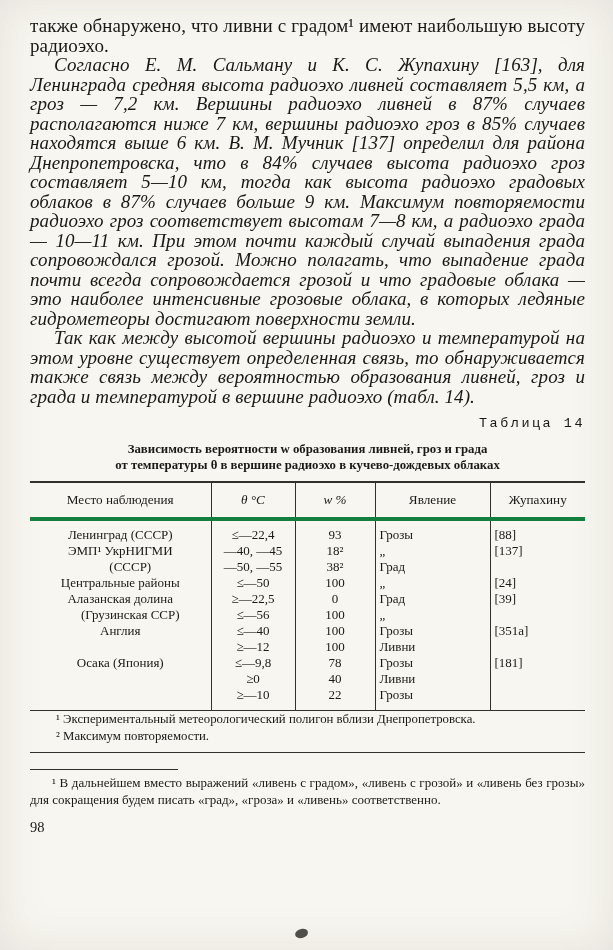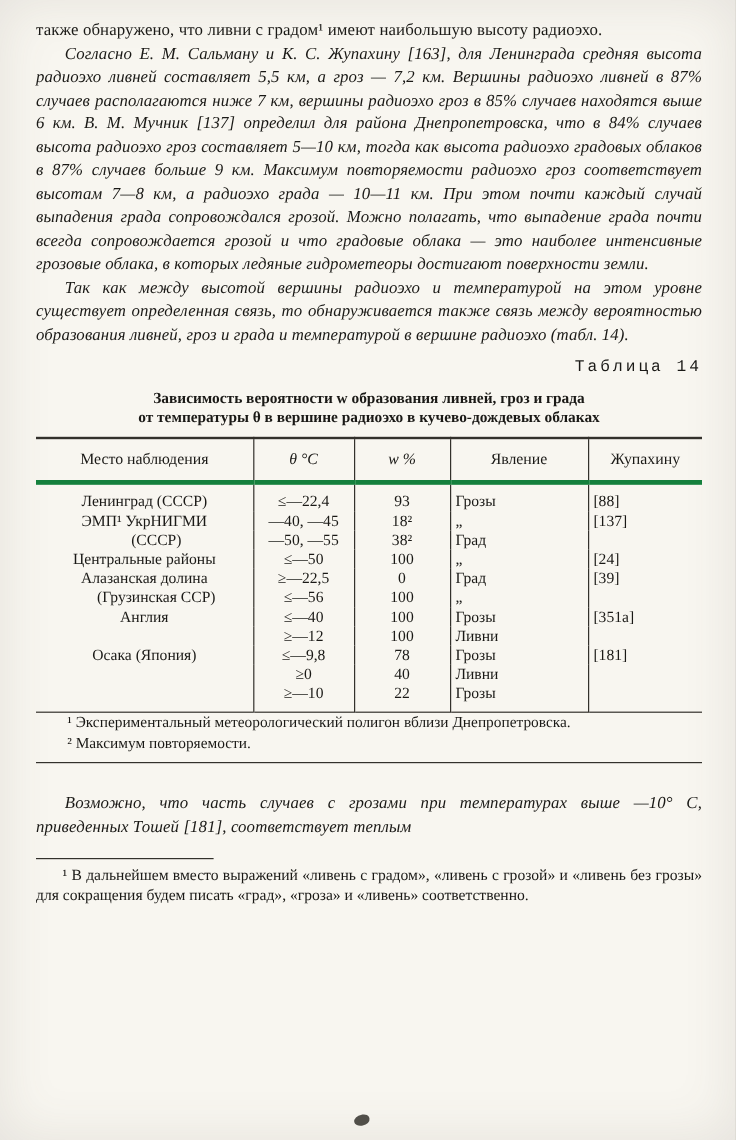--- a/index.html
+++ b/index.html
@@ -10,21 +10,21 @@
     background:#f8f6f0;
     box-shadow: inset 0 0 45px rgba(90,85,70,.12);
     font-family:"Liberation Serif", serif;
     color:#1a1916;
     overflow:hidden;
   }
   .content { padding:16px 28px 0 30px; }
 
   p.body {
     margin:0;
-    font-size:14px;
+    font-size:19px;
     line-height:19.5px;
     text-align:justify;
     letter-spacing:.1px;
   }
   p.body.indent { text-indent:24px;font-style:italic; }
 
   .table-label {
     margin-top:10px;
     text-align:right;
     font-size:13.5px;
@@ -226,21 +226,21 @@
         </tr>
       </tbody>
     </table>
 
     <div class="table-footnotes">
       <div>¹ Экспериментальный метеорологический полигон вблизи Днепропетровска.</div>
       <div>² Максимум повторяемости.</div>
     </div>
     <div class="rule-full"></div>
 
-    <p class="body indent after-table">Возможно, что часть случаев с грозами при температурах выше —10° С, приведенных Тошей [181], соответствует теплым</p>
 
     <div class="footnote-rule"></div>
     <div class="bottom-footnote">¹ В дальнейшем вместо выражений «ливень с градом», «ливень с грозой» и «ливень без грозы» для сокращения будем писать «град», «гроза» и «ливень» соответственно.</div>
 
+    <div class="page-number">98</div>
   </div>
 
   <div class="scan-artifact"></div>
 </div>
 
 </body></html>

